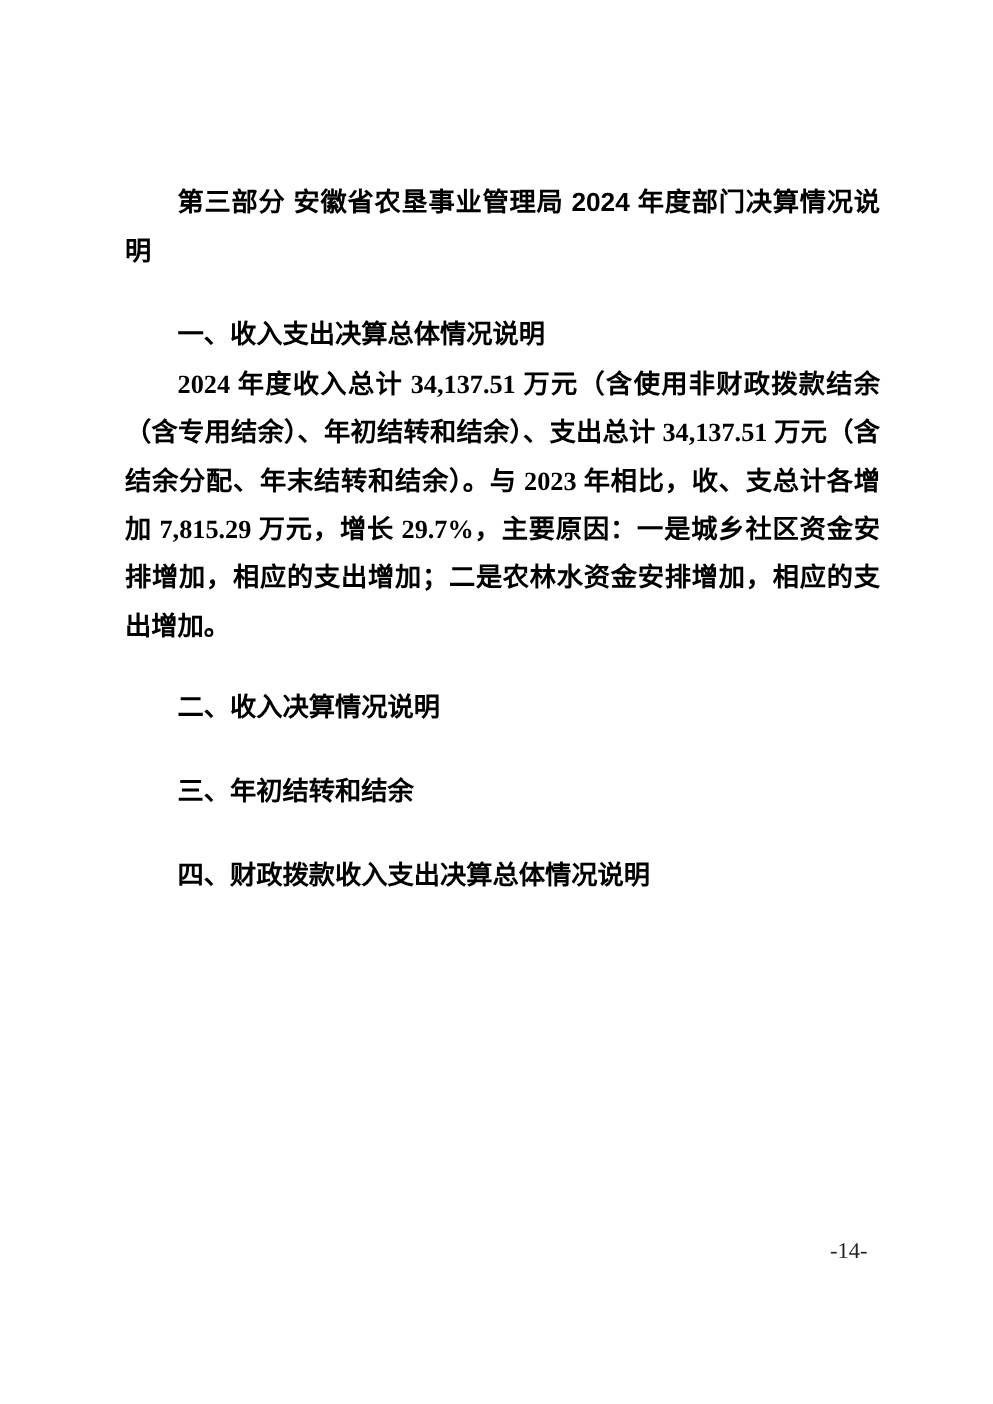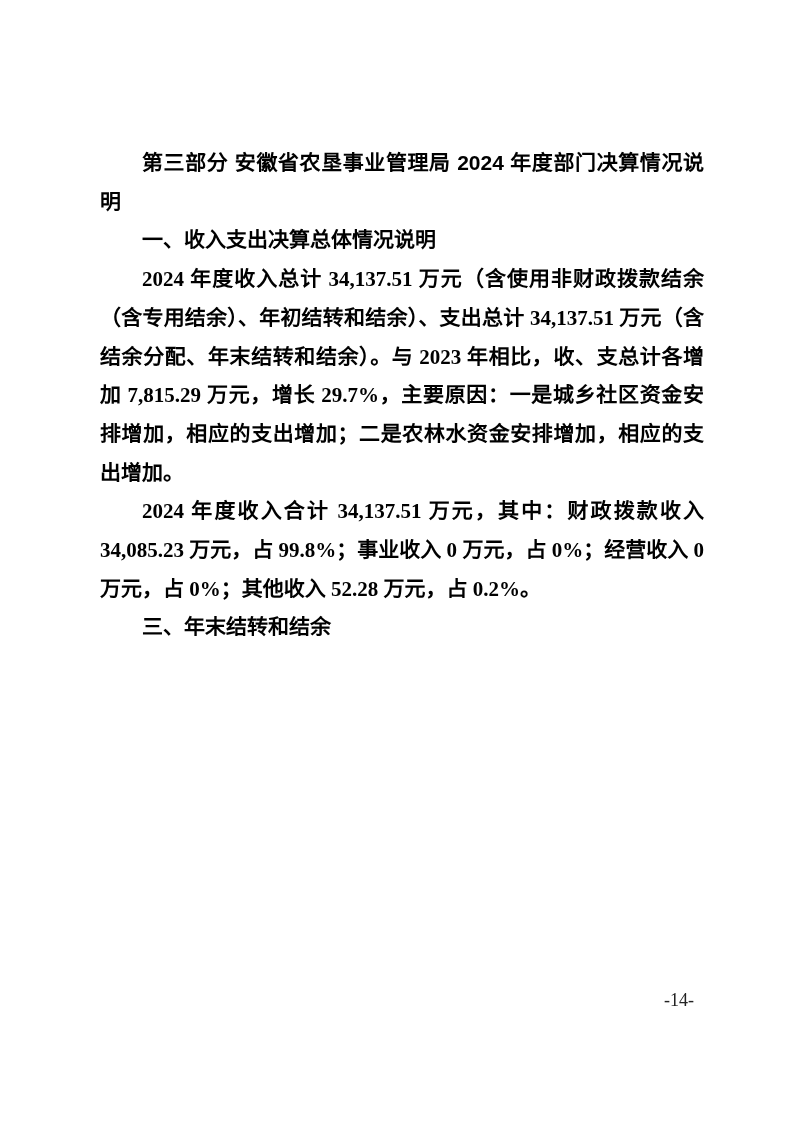--- a/index.html
+++ b/index.html
@@ -28,20 +28,21 @@
       text-align: justify;
       word-break: normal;
     }
     .doc-title {
       font-family: "Liberation Sans", "DejaVu Sans", sans-serif;
       font-weight: 700;
     }
     .doc-heading {
       font-family: "Liberation Sans", "DejaVu Sans", sans-serif;
       font-weight: 700;
+      margin-top: 28px;
     }
     .doc-paragraph {
       font-weight: 700;
     }
     .page-number {
       position: absolute;
       top: 988px;
       right: 100px;
       font-family: "Liberation Serif", "DejaVu Serif", serif;
       font-size: 18px;
@@ -54,20 +55,21 @@
 </head>
 <body>
 
 <div class="page">
 
   <p class="doc-block doc-title">第三部分 安徽省农垦事业管理局 2024 年度部门决算情况说明</p>
 
   <p class="doc-block doc-heading">一、收入支出决算总体情况说明</p>
   <p class="doc-block doc-paragraph">2024 年度收入总计 34,137.51 万元（含使用非财政拨款结余（含专用结余）、年初结转和结余）、支出总计 34,137.51 万元（含结余分配、年末结转和结余）。与 2023 年相比，收、支总计各增加 7,815.29 万元，增长 29.7%，主要原因：一是城乡社区资金安排增加，相应的支出增加；二是农林水资金安排增加，相应的支出增加。</p>
 
-  <p class="doc-block doc-paragraph">2024 年度收入合计 34,137.51 万元，其中：财政拨款收入 34,085.23 万元，占 99.8%；事业收入 0 万元，占 0%；经营收入 0 万元，占 0%；其他收入 52.28 万元，占 0.2%。</p>
+  <p class="doc-block doc-heading">二、收入决算情况说明</p>
 
-  <p class="doc-block doc-heading">三、年末结转和结余</p>
+  <p class="doc-block doc-heading">三、年初结转和结余</p>
 
+  <p class="doc-block doc-heading">四、财政拨款收入支出决算总体情况说明</p>
 
   <div class="page-number">-14-</div>
 
 </div>
 
 </body></html>

